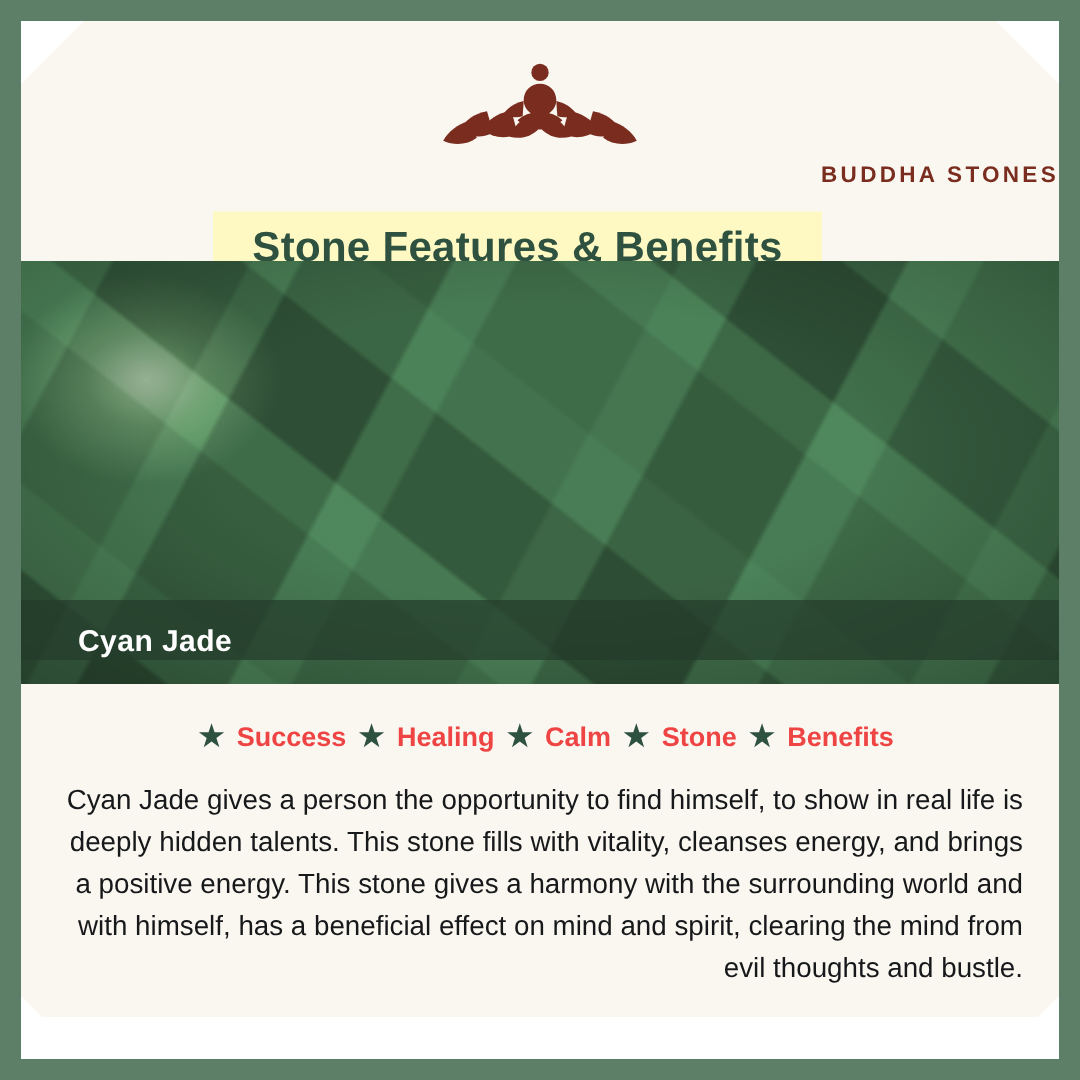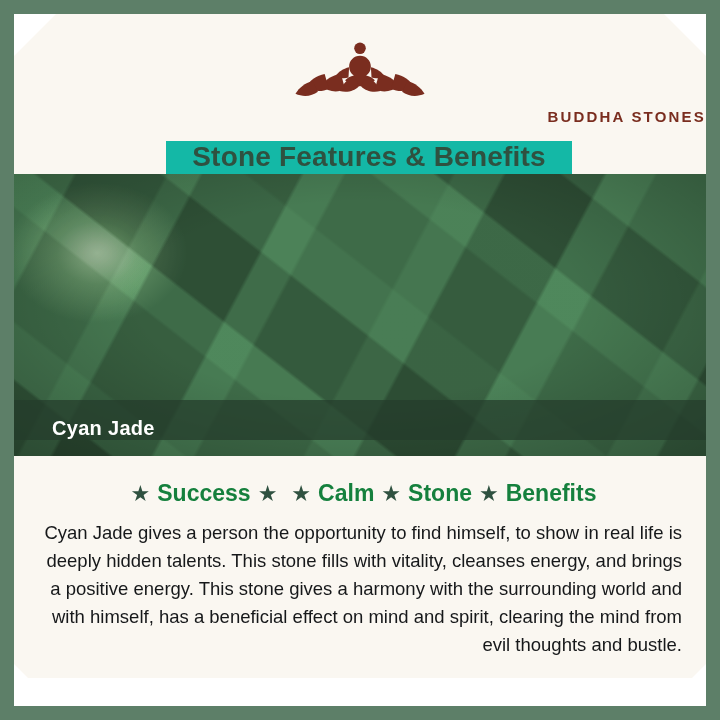--- a/index.html
+++ b/index.html
@@ -89,27 +89,27 @@
     font-size: 15px;
     letter-spacing: 2.2px;
     color: #7a2d1f;
     font-weight: bold;
     font-family: "Liberation Sans", sans-serif;
   }
 
   
   .title-banner {
     position: absolute;
-    left: 152px;
+    left: 128px;
     top: 127px;
     width: 406px;
     height: 48px;
-    background: #14b8a6;
+    background: #fef9c3;
     display: flex;
-    align-items: flex-start;
+    align-items: center;
     justify-content: center;
   }
   .title-text {
     font-size: 28px;
     font-weight: bold;
     color: #2f5140;
     font-family: "Liberation Sans", sans-serif;
     letter-spacing: 0.2px;
     white-space: nowrap;
   }
@@ -183,22 +183,22 @@
     justify-content: center;
     gap: 0;
   }
   .benefit-star {
     color: #2f5140;
     font-size: 22px;
     line-height: 1;
     margin: 0 7px;
   }
   .benefit-label {
-    color: #15803d;
-    font-size: 23px;
+    color: #ef4444;
+    font-size: 18px;
     font-weight: bold;
     font-family: "Liberation Sans", sans-serif;
     white-space: nowrap;
   }
 
   
   .description {
     position: absolute;
     left: 28px;
     top: 505px;
@@ -275,20 +275,21 @@
       <div class="photo-vignette"></div>
       <div class="stone-name-bar">
         <span class="stone-name">Cyan Jade</span>
       </div>
     </div>
 
     <div class="benefits">
       <span class="benefit-star">★</span>
       <span class="benefit-label">Success</span>
       <span class="benefit-star">★</span>
+      <span class="benefit-label">Healing</span>
       <span class="benefit-star">★</span>
       <span class="benefit-label">Calm</span>
       <span class="benefit-star">★</span>
       <span class="benefit-label">Stone</span>
       <span class="benefit-star">★</span>
       <span class="benefit-label">Benefits</span>
     </div>
 
     <div class="description">Cyan Jade gives a person the opportunity to find himself, to show in real life is deeply hidden talents. This stone fills with vitality, cleanses energy, and brings a positive energy. This stone gives a harmony with the surrounding world and with himself, has a beneficial effect on mind and spirit, clearing the mind from evil thoughts and bustle.</div>
 

